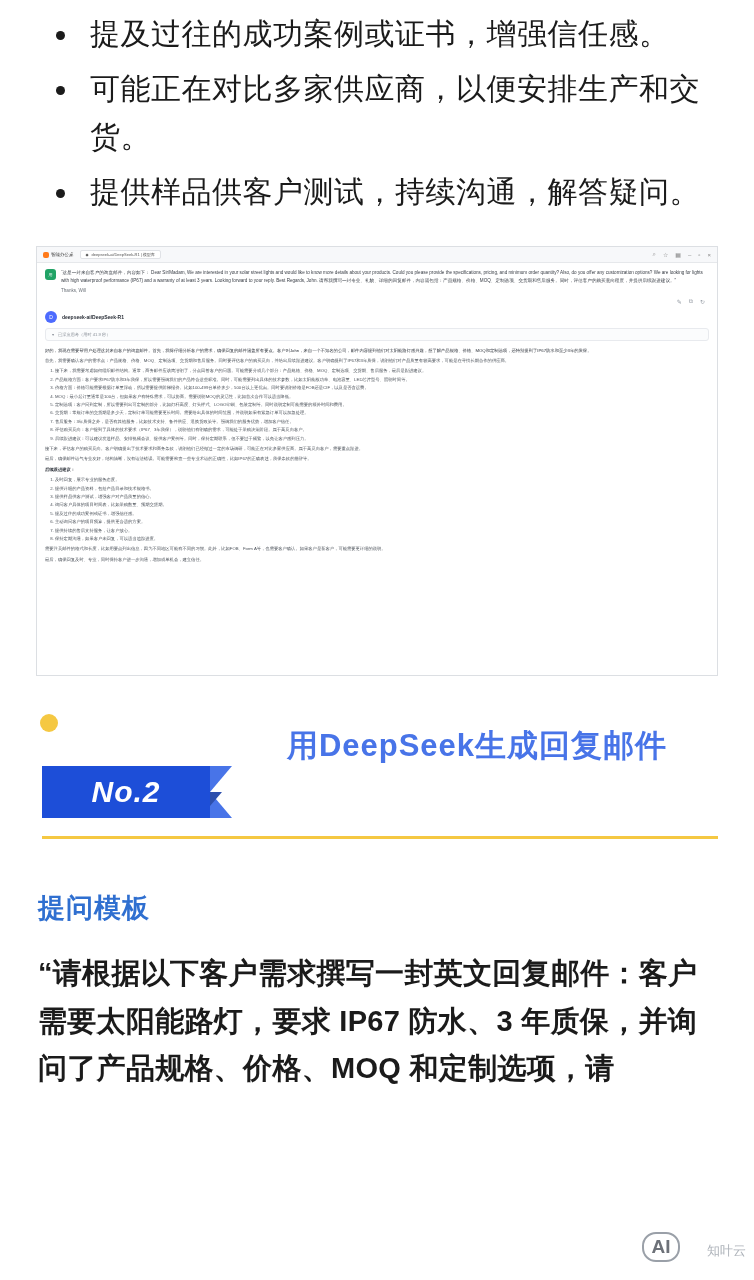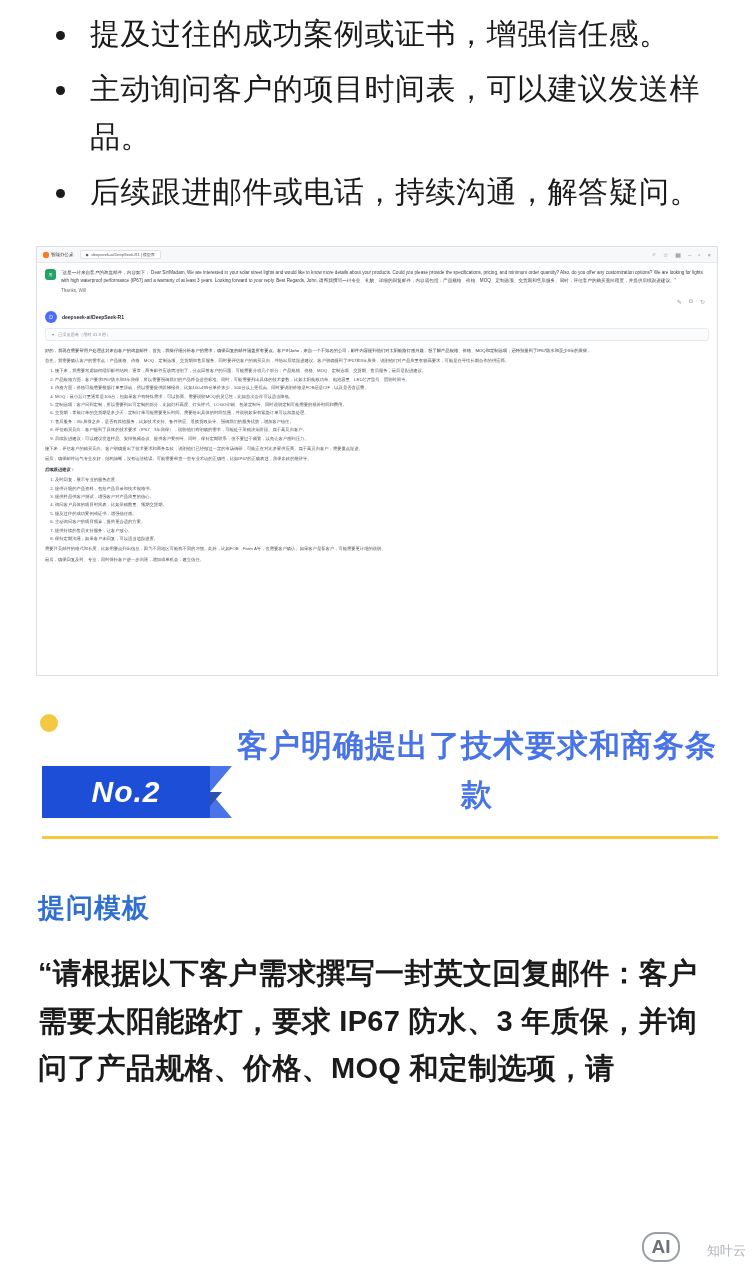--- a/index.html
+++ b/index.html
@@ -193,22 +193,22 @@
   .wm-text {
     position: absolute; right: 8px; bottom: 20px;
     color: #aeb3ba; font-size: 13px;
   }
 </style>
 </head>
 <body>
 
 <ul class="bullet-list">
   <li>提及过往的成功案例或证书，增强信任感。</li>
-  <li>主动询问客户的项目时间表，可以建议发送样品。</li>
-  <li>后续跟进邮件或电话，持续沟通，解答疑问。</li>
+  <li>可能正在对比多家供应商，以便安排生产和交货。</li>
+  <li>提供样品供客户测试，持续沟通，解答疑问。</li>
 </ul>
 
 <div class="shot">
 
   <div class="shot-topbar">
     <span class="shot-logo">
       <span class="dot-orange"></span>
       <span>智能办公桌</span>
     </span>
     <span class="shot-tab">
@@ -283,21 +283,21 @@
     </div>
 
   </div>
 </div>
 
 <div class="banner">
   <div class="banner-dot"></div>
   <div class="tag">No.2</div>
   <div class="tag-arrow"></div>
   <div class="tag-notch"></div>
-  <div class="banner-title">客户明确提出了技术要求和商务条款</div>
+  <div class="banner-title">用DeepSeek生成回复邮件</div>
   <div class="banner-rule"></div>
 </div>
 
 <div class="sec-title">提问模板</div>
 <div class="prompt">“请根据以下客户需求撰写一封英文回复邮件：客户需要太阳能路灯，要求 IP67 防水、3 年质保，并询问了产品规格、价格、MOQ 和定制选项，请</div>
 
 <div class="wm-ai">AI</div>
 <div class="wm-text">知叶云</div>
 
 </body></html>

